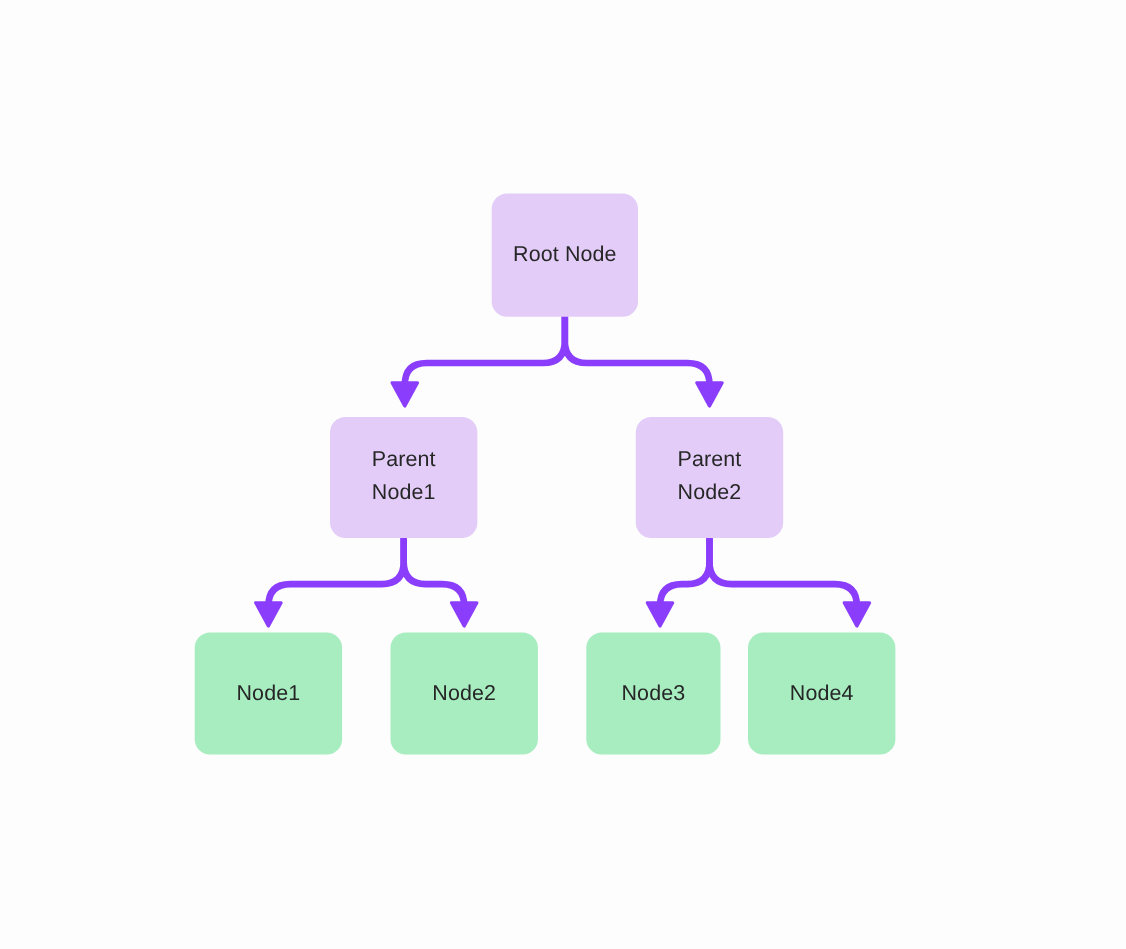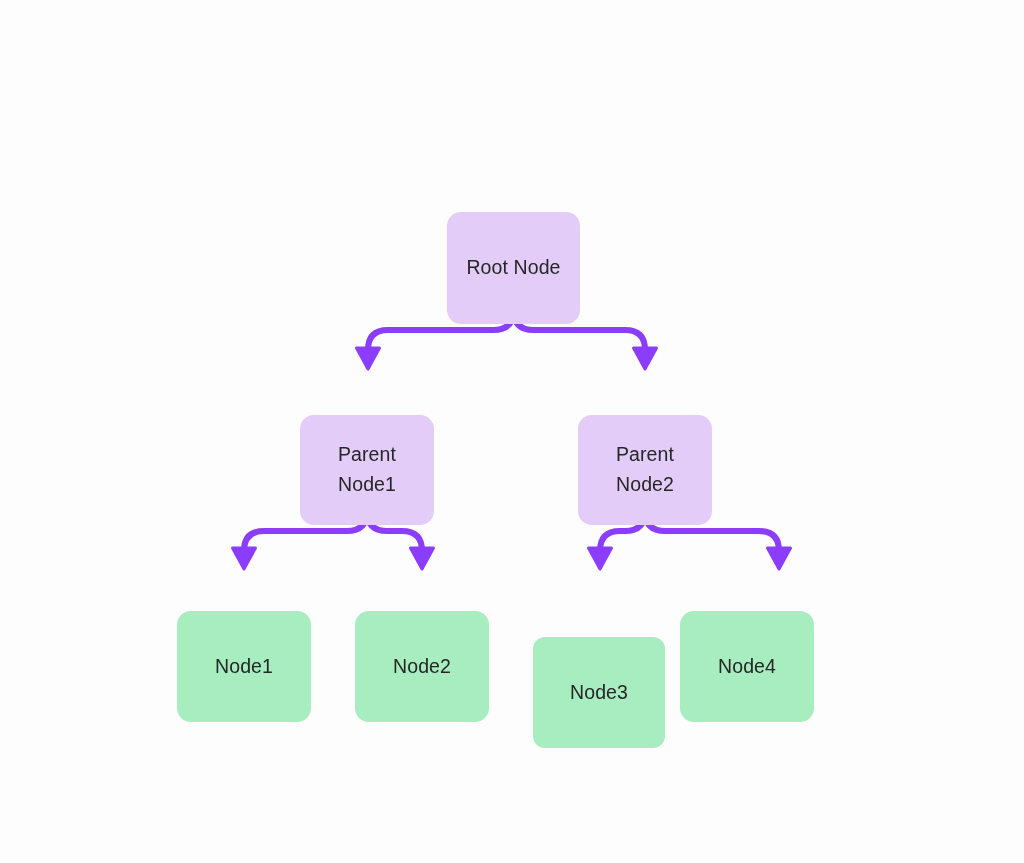--- a/index.html
+++ b/index.html
@@ -34,21 +34,20 @@
     justify-content: center;
     text-align: center;
     border-radius: 14px;
     color: #262626;
     font-size: 19.5px;
     line-height: 1.52;
     letter-spacing: 0.1px;
     font-weight: 400;
     white-space: pre-line;
     z-index: 2;
-    margin-top: 36px;
   }
   .node-purple { background: #e3cdf8; }
   .node-green  { background: #a7edc0; }
   .node-label {
     display: block;
     white-space: pre-line;
   }
 </style>
 </head>
 <body>
@@ -103,21 +102,21 @@
   </div>
 
   <div class="node node-green" style="left:177px; top:575px; width:134px; height:111px;">
     <span class="node-label">Node1</span>
   </div>
 
   <div class="node node-green" style="left:355px; top:575px; width:134px; height:111px;">
     <span class="node-label">Node2</span>
   </div>
 
-  <div class="node node-green" style="left:533px; top:601px; width:132px; height:111px;border-radius:12px;">
+  <div class="node node-green" style="left:533px; top:575px; width:122px; height:111px;">
     <span class="node-label">Node3</span>
   </div>
 
   <div class="node node-green" style="left:680px; top:575px; width:134px; height:111px;">
     <span class="node-label">Node4</span>
   </div>
 
 </div>
 
 </body></html>

